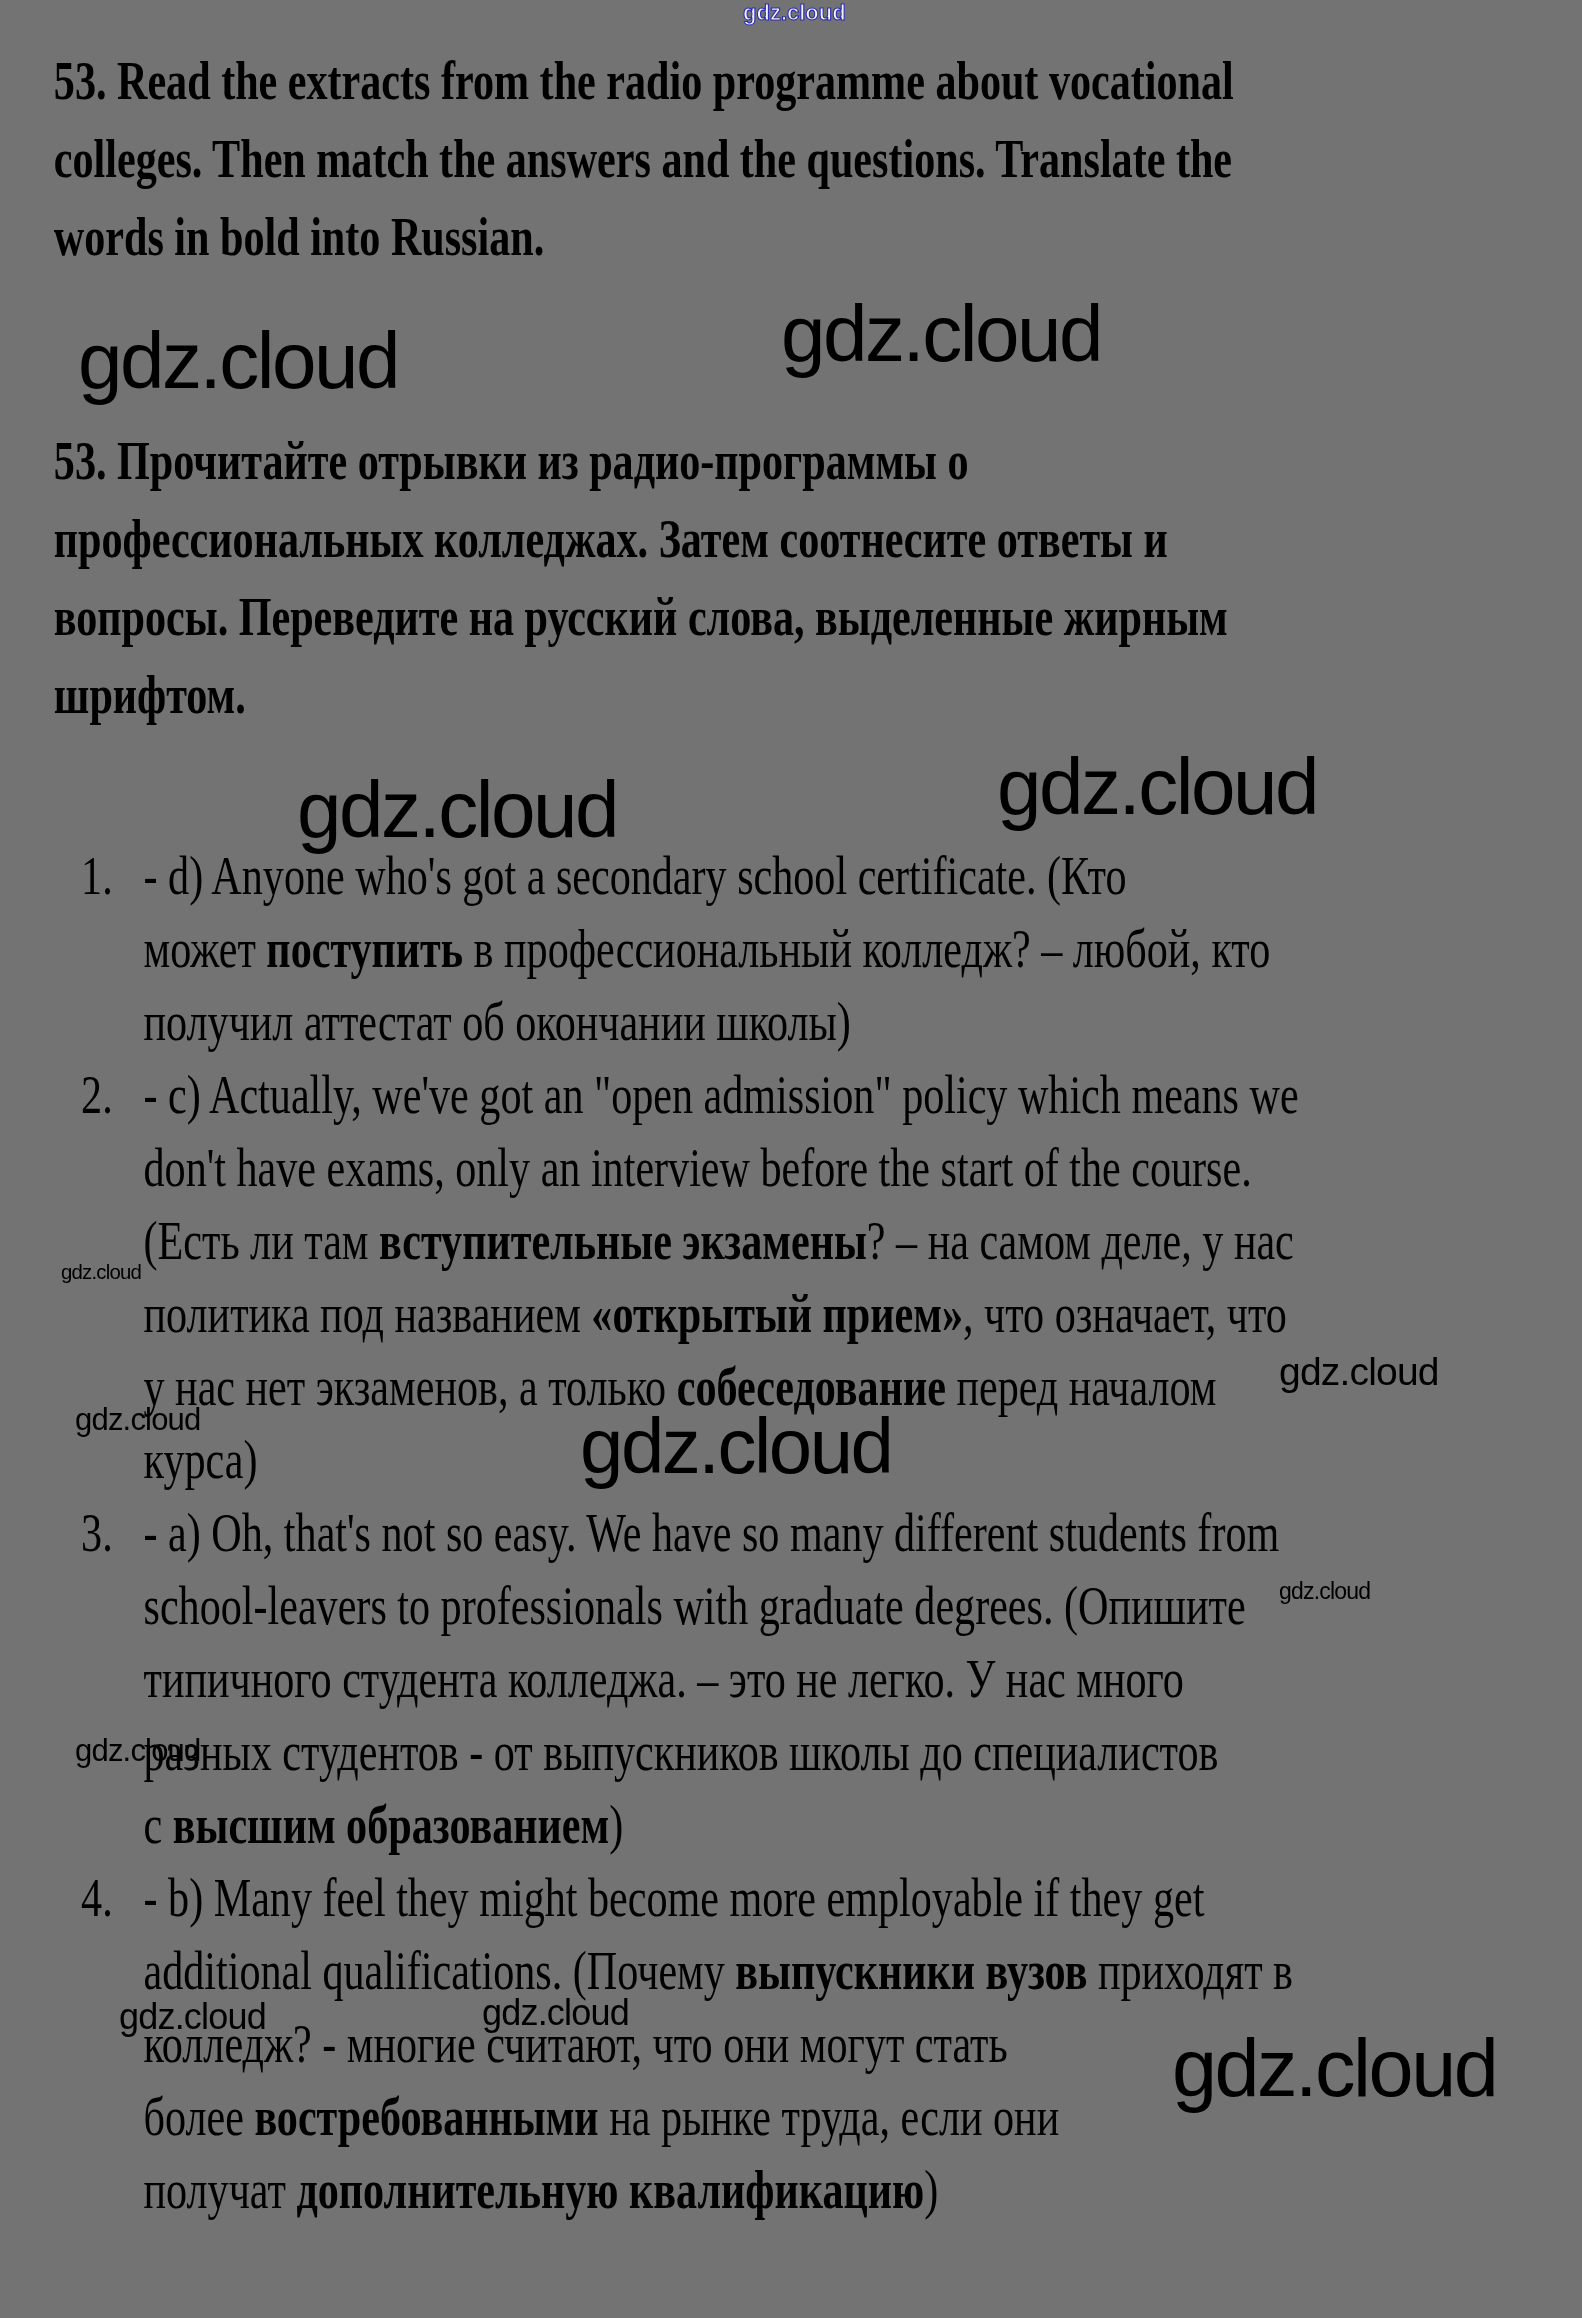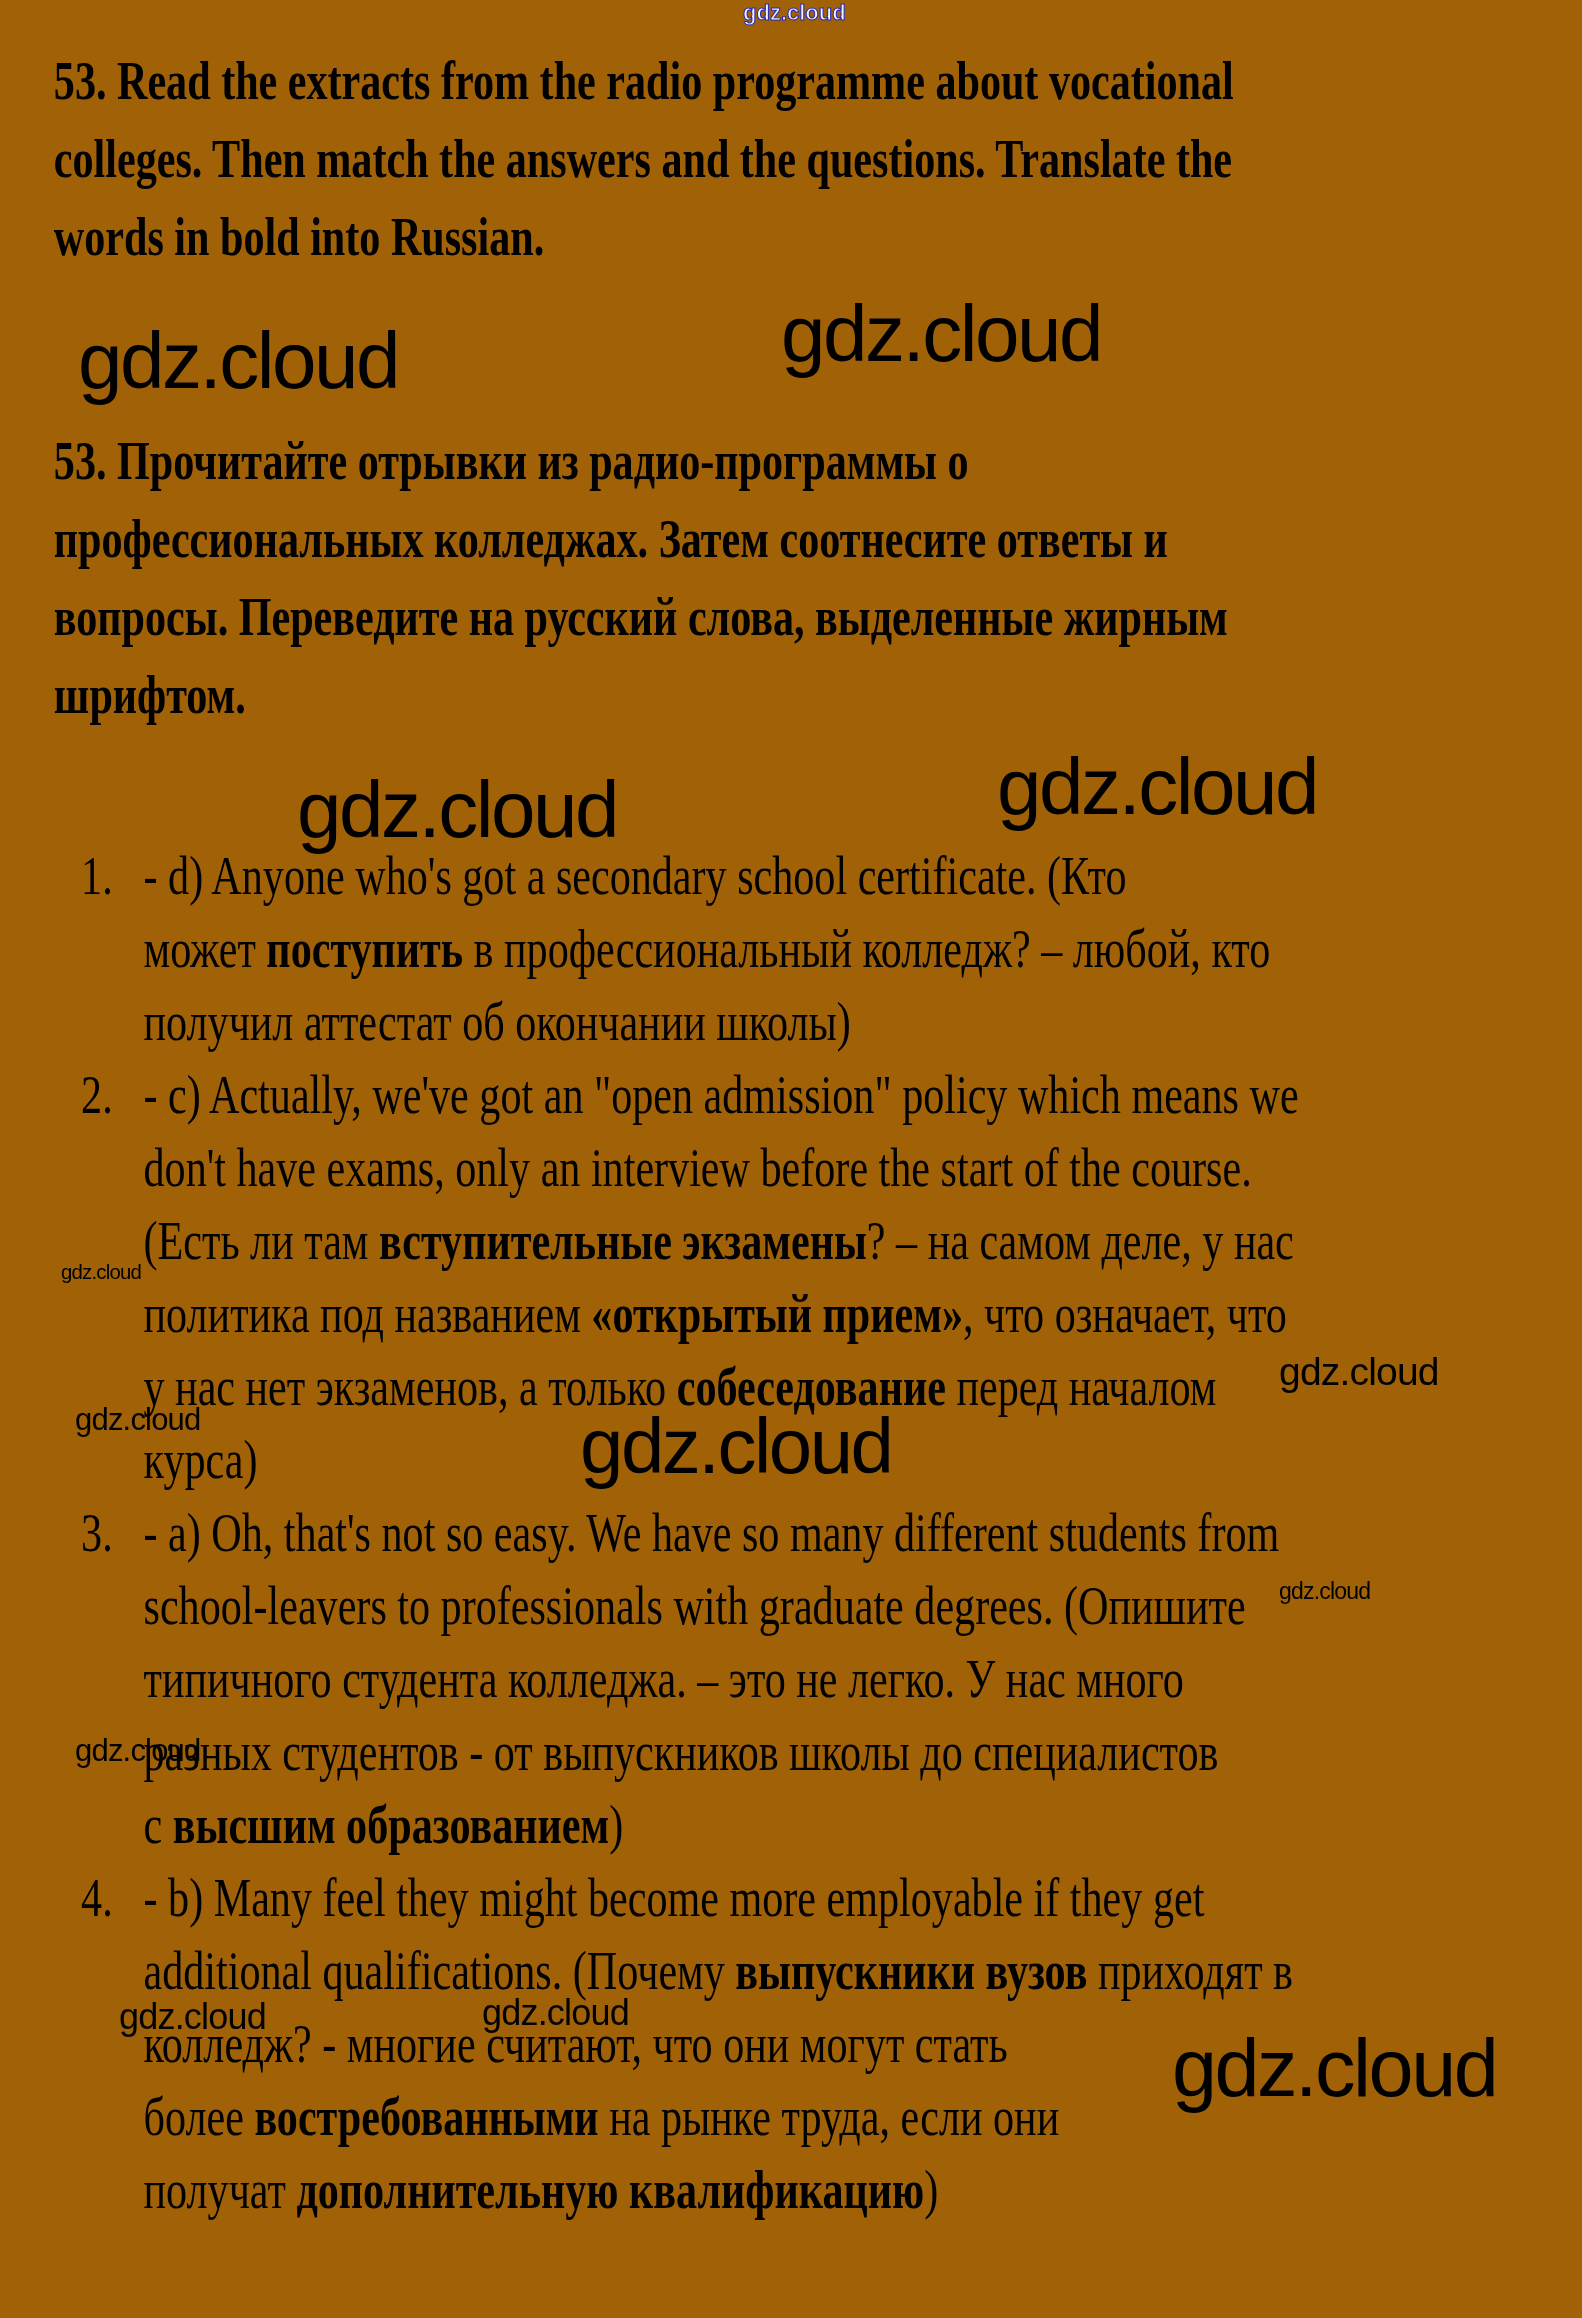--- a/index.html
+++ b/index.html
@@ -1,20 +1,20 @@
 <!DOCTYPE html>
 <html style="font-size:13.6px"><head>
 <meta charset="utf-8">
 <style>
   html, body { margin: 0; padding: 0; background: #ffffff; }
   .page {
     position: relative;
     width: 1582px;
     height: 2319px;
-    background: #a16207;
+    background: #737373;
     overflow: hidden;
     color: #000;
     font-family: "Liberation Serif", serif;
   }
   
   .wm-layer { position: absolute; inset: 0; z-index: 1; }
   .wm {
     position: absolute;
     font-family: "Liberation Sans", sans-serif;
     color: #000;

